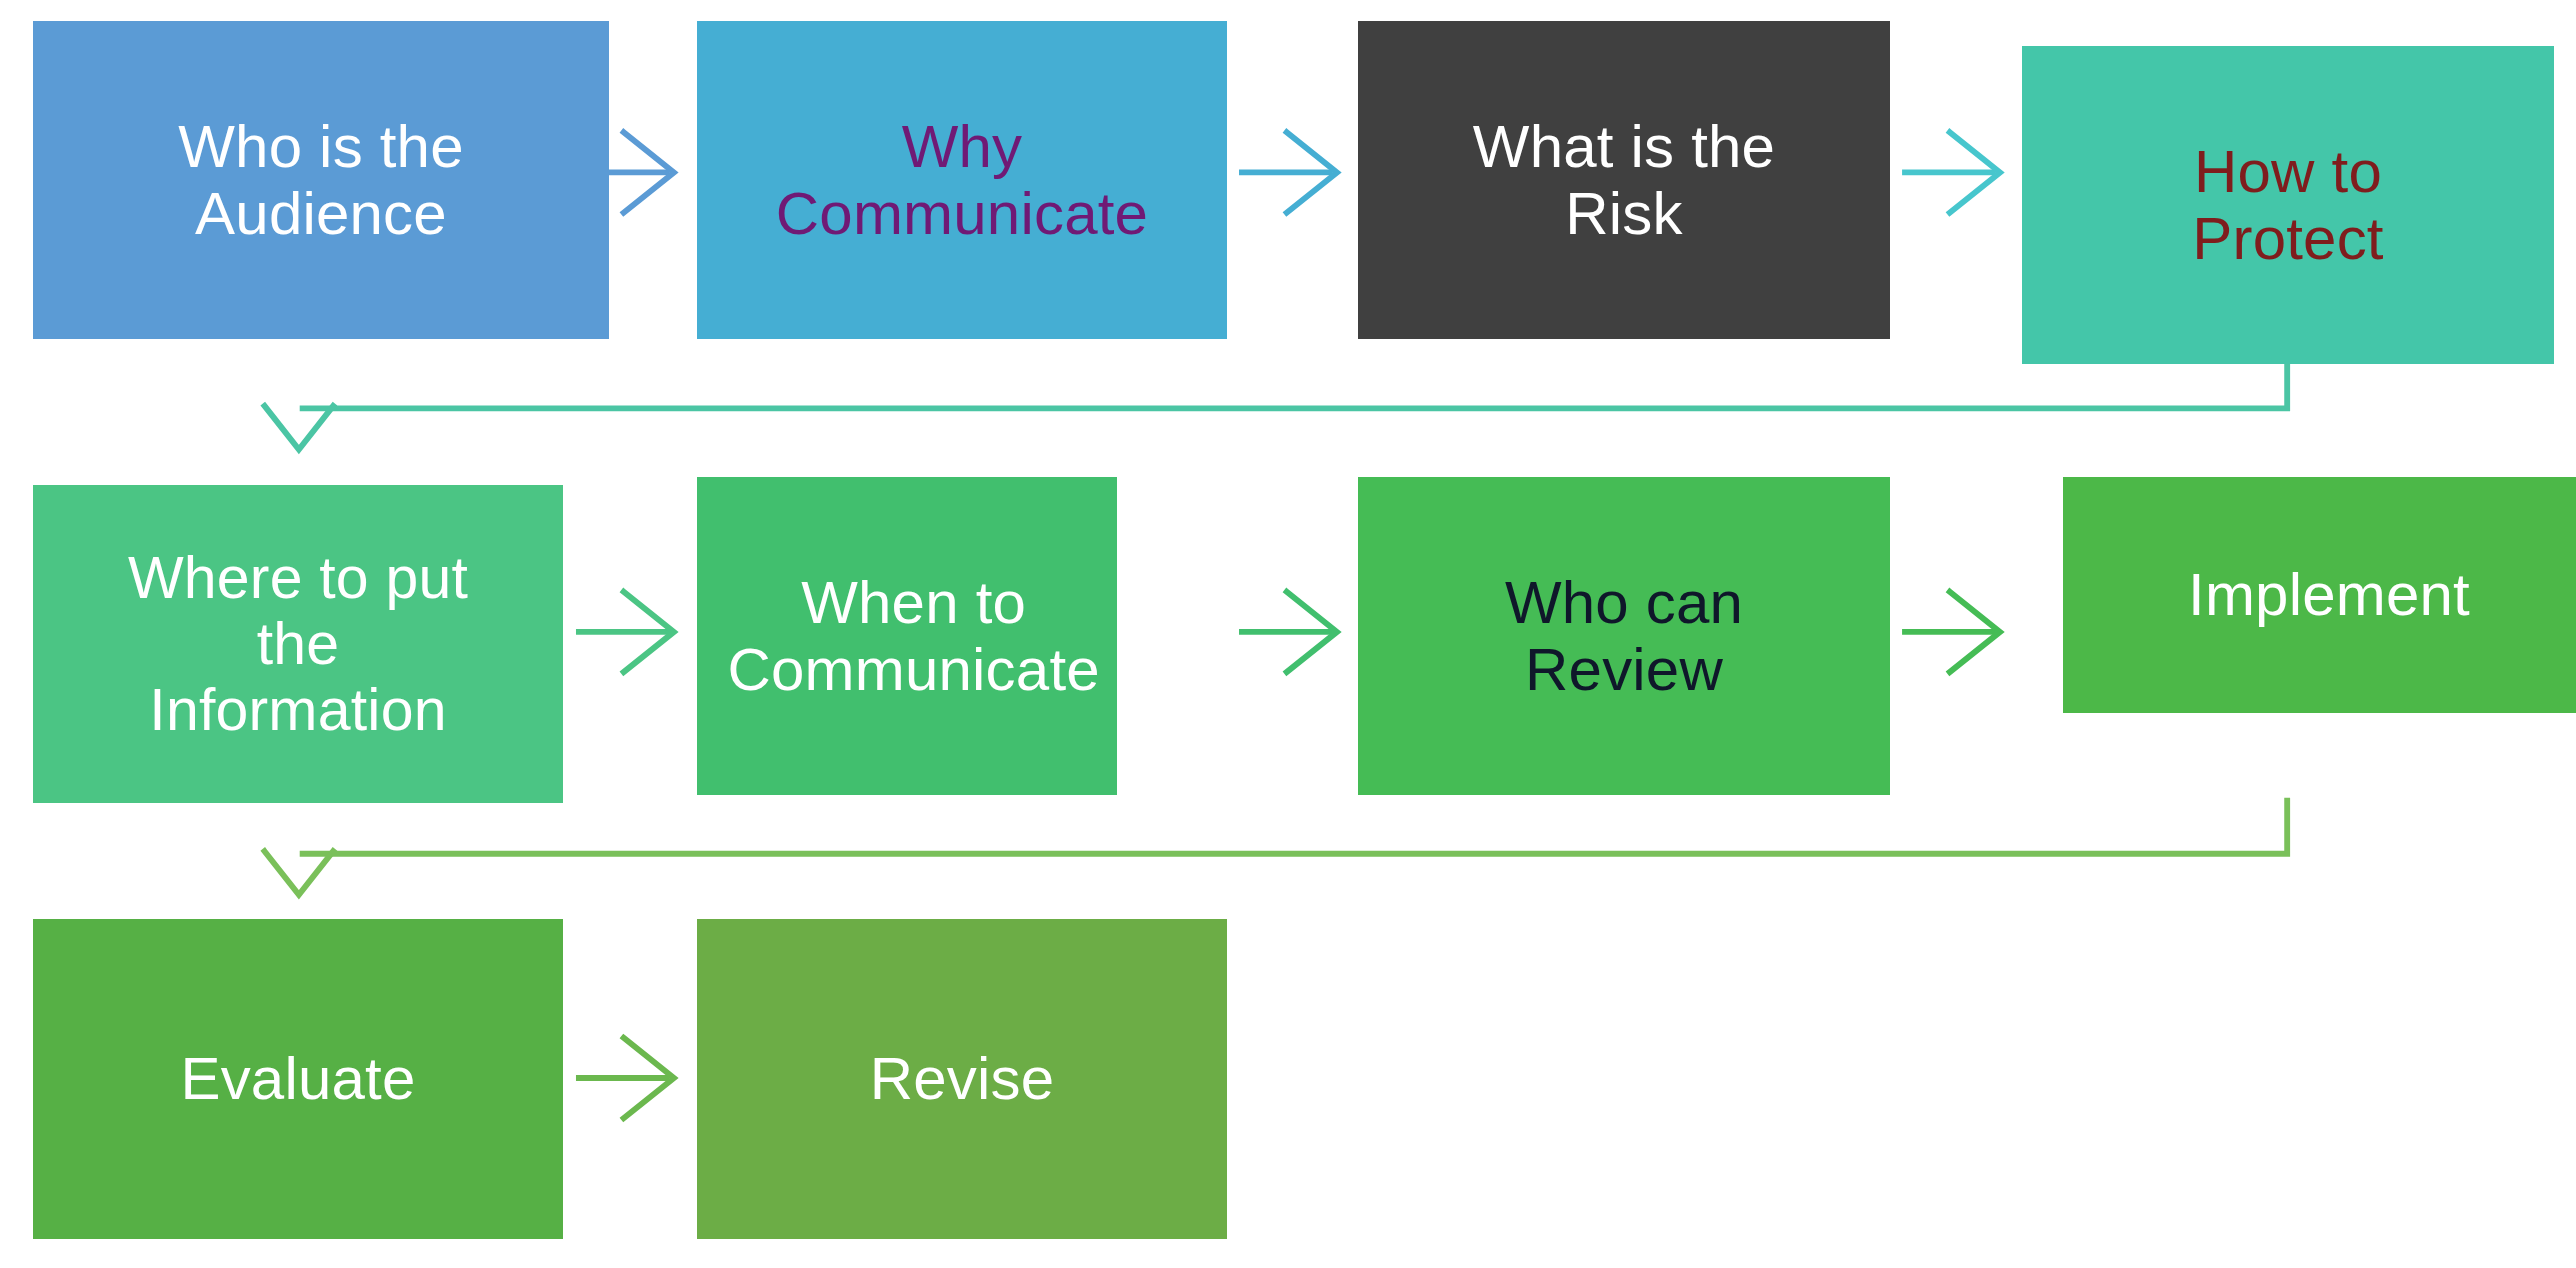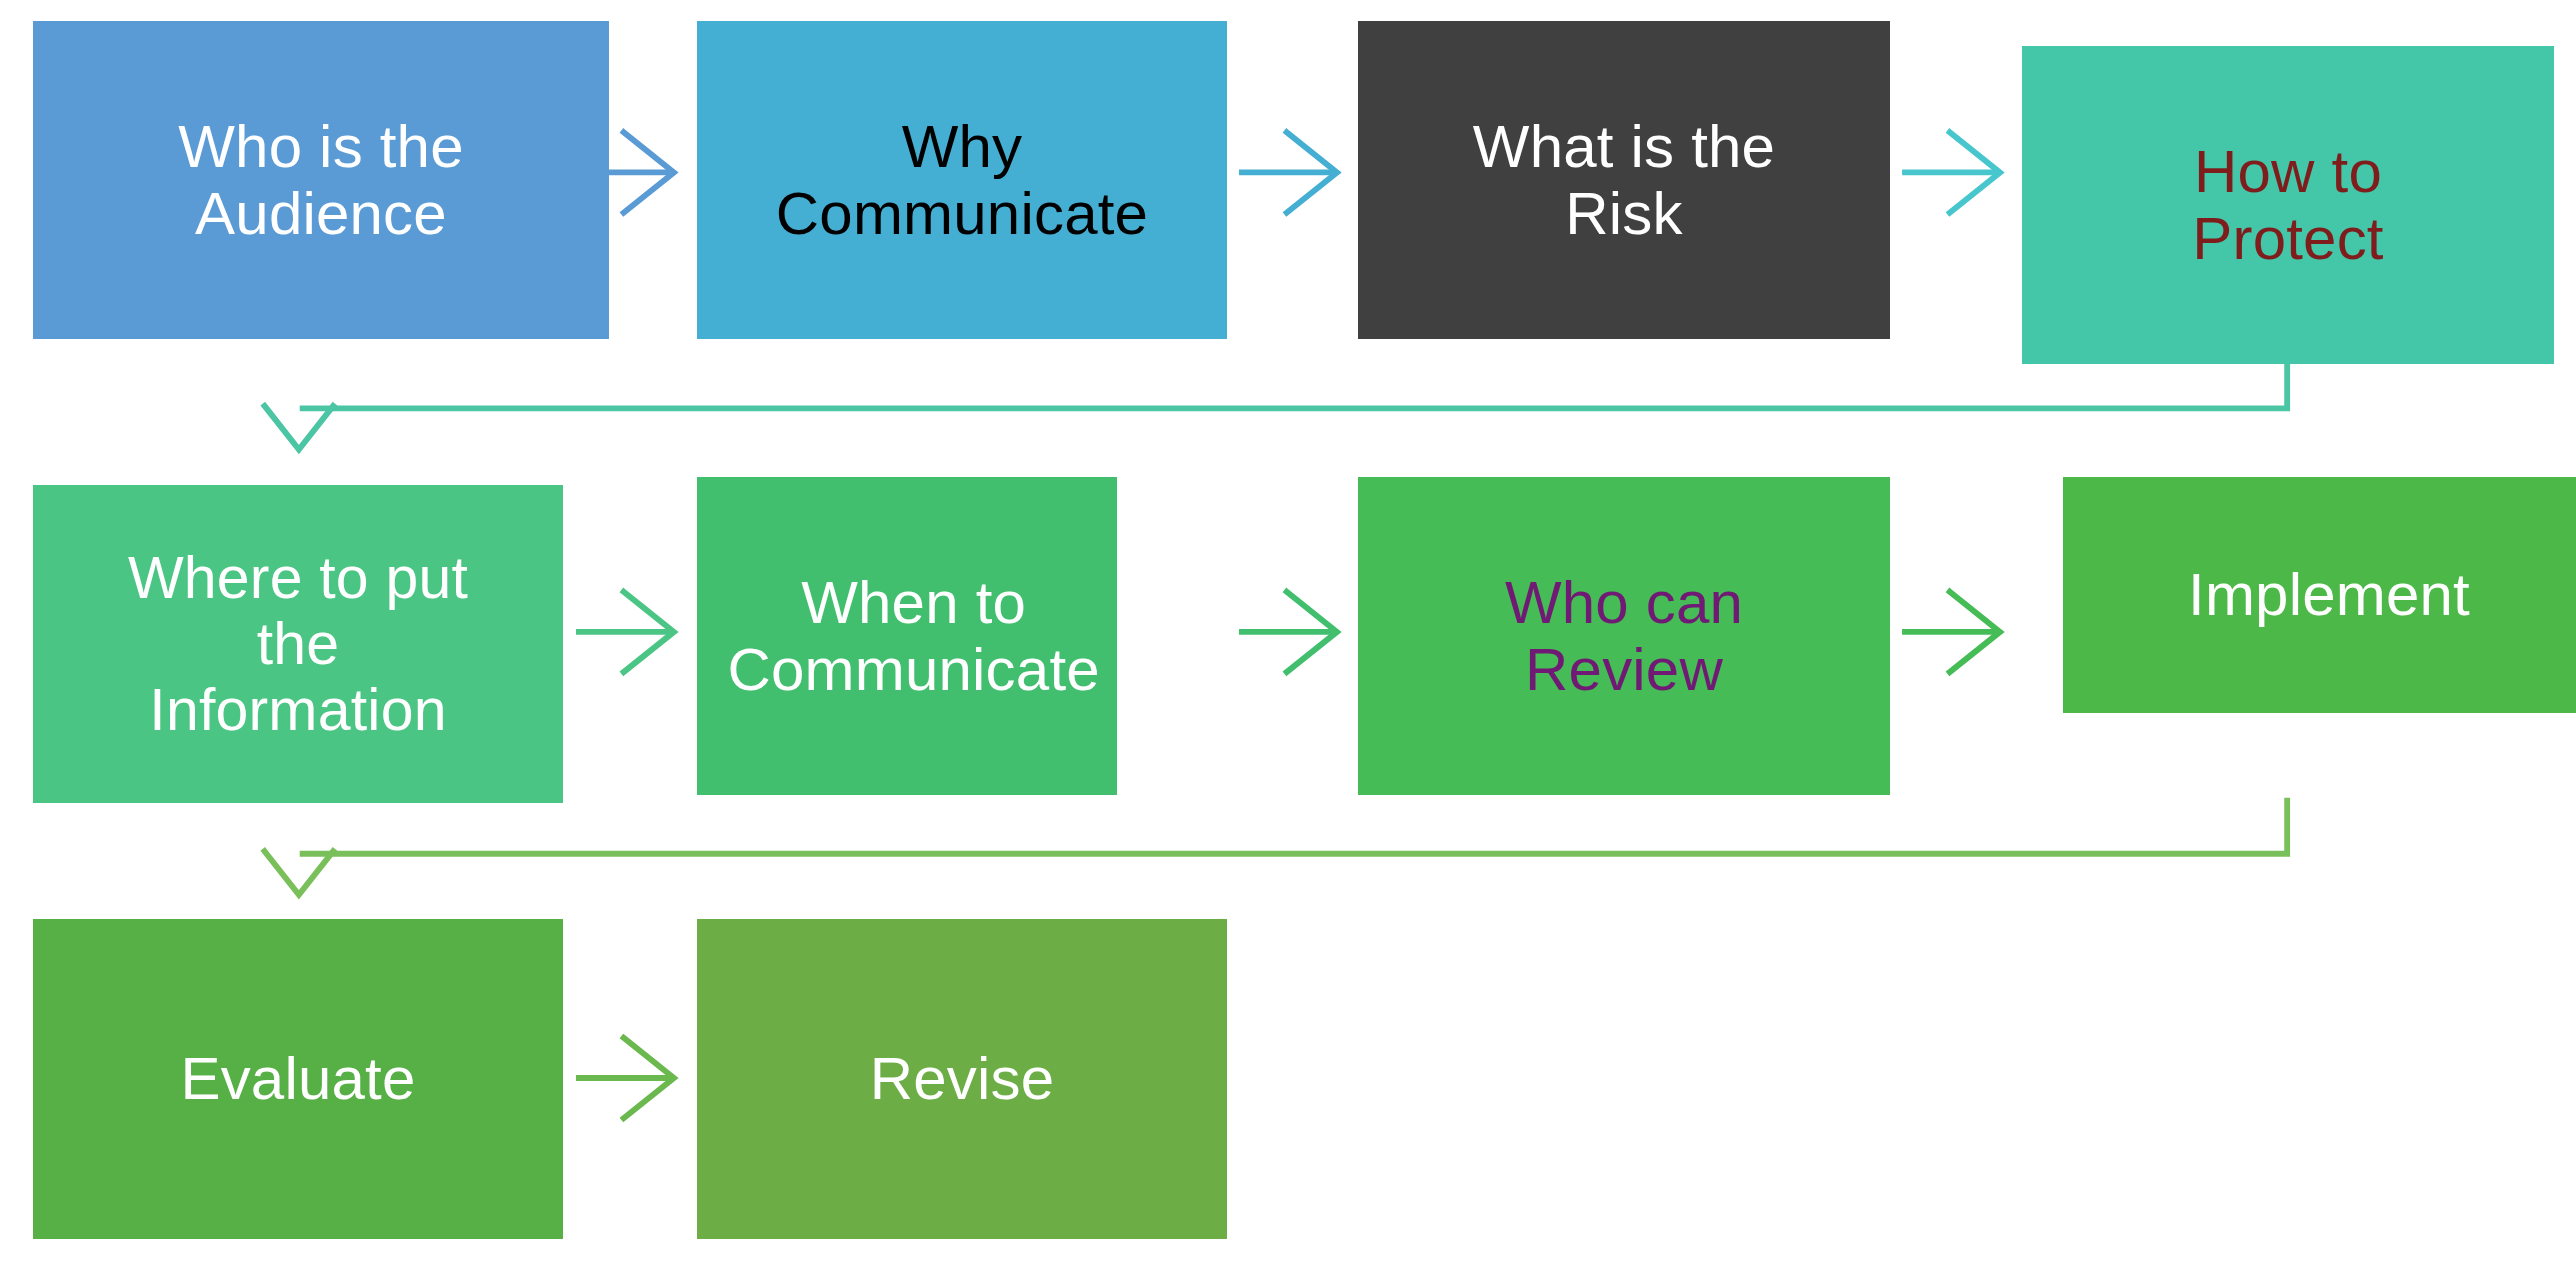--- a/index.html
+++ b/index.html
@@ -91,42 +91,42 @@
     <g>
       <line x1="688" y1="1288" x2="800" y2="1288" stroke="#6BB84E" stroke-width="7"></line>
       <polyline points="745,1240 805,1288 745,1336" fill="none" stroke="#6BB84E" stroke-width="7" stroke-linecap="square" stroke-linejoin="miter"></polyline>
     </g>
   </svg>
 
   <div class="node" id="node-0" style="left: 33px; top: 21px; width: 576px; height: 318px; background: rgb(91, 155, 213); font-size: 60px; color: rgb(255, 255, 255);">
     <span class="node-label">Who is the
 Audience</span>
   </div>
-  <div class="node" id="node-1" style="left: 697px; top: 21px; width: 530px; height: 318px; background: rgb(69, 174, 211); font-size: 60px; color: #000000;">
+  <div class="node" id="node-1" style="left: 697px; top: 21px; width: 530px; height: 318px; background: rgb(69, 174, 211); font-size: 60px; color: #701a75;">
     <span class="node-label">Why
 Communicate</span>
   </div>
   <div class="node" id="node-2" style="left: 1358px; top: 21px; width: 532px; height: 318px; background: #404040; font-size: 60px; color: rgb(255, 255, 255);">
     <span class="node-label">What is the
 Risk</span>
   </div>
   <div class="node" id="node-3" style="left: 2022px; top: 21px; width: 532px; height: 318px; background: rgb(68, 198, 169); font-size: 60px; color: #7f1d1d; margin-top: 25px;">
     <span class="node-label">How to
 Protect</span>
   </div>
   <div class="node" id="node-4" style="left: 33px; top: 477px; width: 530px; height: 318px; background: rgb(75, 197, 132); font-size: 59px; color: rgb(255, 255, 255); margin-top: 8px;">
     <span class="node-label">Where to put
 the
 Information</span>
   </div>
   <div class="node" id="node-5" style="left: 697px; top: 477px; width: 420px; height: 318px; background: rgb(65, 191, 110); font-size: 60px; color: rgb(255, 255, 255); padding-left: 25px;">
     <span class="node-label">When to
 Communicate</span>
   </div>
-  <div class="node" id="node-6" style="left: 1358px; top: 477px; width: 532px; height: 318px; background: rgb(69, 188, 85); font-size: 60px; color: #701a75;">
+  <div class="node" id="node-6" style="left: 1358px; top: 477px; width: 532px; height: 318px; background: rgb(69, 188, 85); font-size: 60px; color: #0f172a;">
     <span class="node-label">Who can
 Review</span>
   </div>
   <div class="node" id="node-7" style="left: 2022px; top: 477px; width: 532px; height: 236px; background: rgb(76, 184, 72); font-size: 60px; color: rgb(255, 255, 255); margin-left: 41px;">
     <span class="node-label">Implement</span>
   </div>
   <div class="node" id="node-8" style="left: 33px; top: 919px; width: 530px; height: 320px; background: rgb(86, 176, 69); font-size: 60px; color: rgb(255, 255, 255);">
     <span class="node-label">Evaluate</span>
   </div>
   <div class="node" id="node-9" style="left: 697px; top: 919px; width: 530px; height: 320px; background: rgb(108, 173, 70); font-size: 60px; color: rgb(255, 255, 255);">

